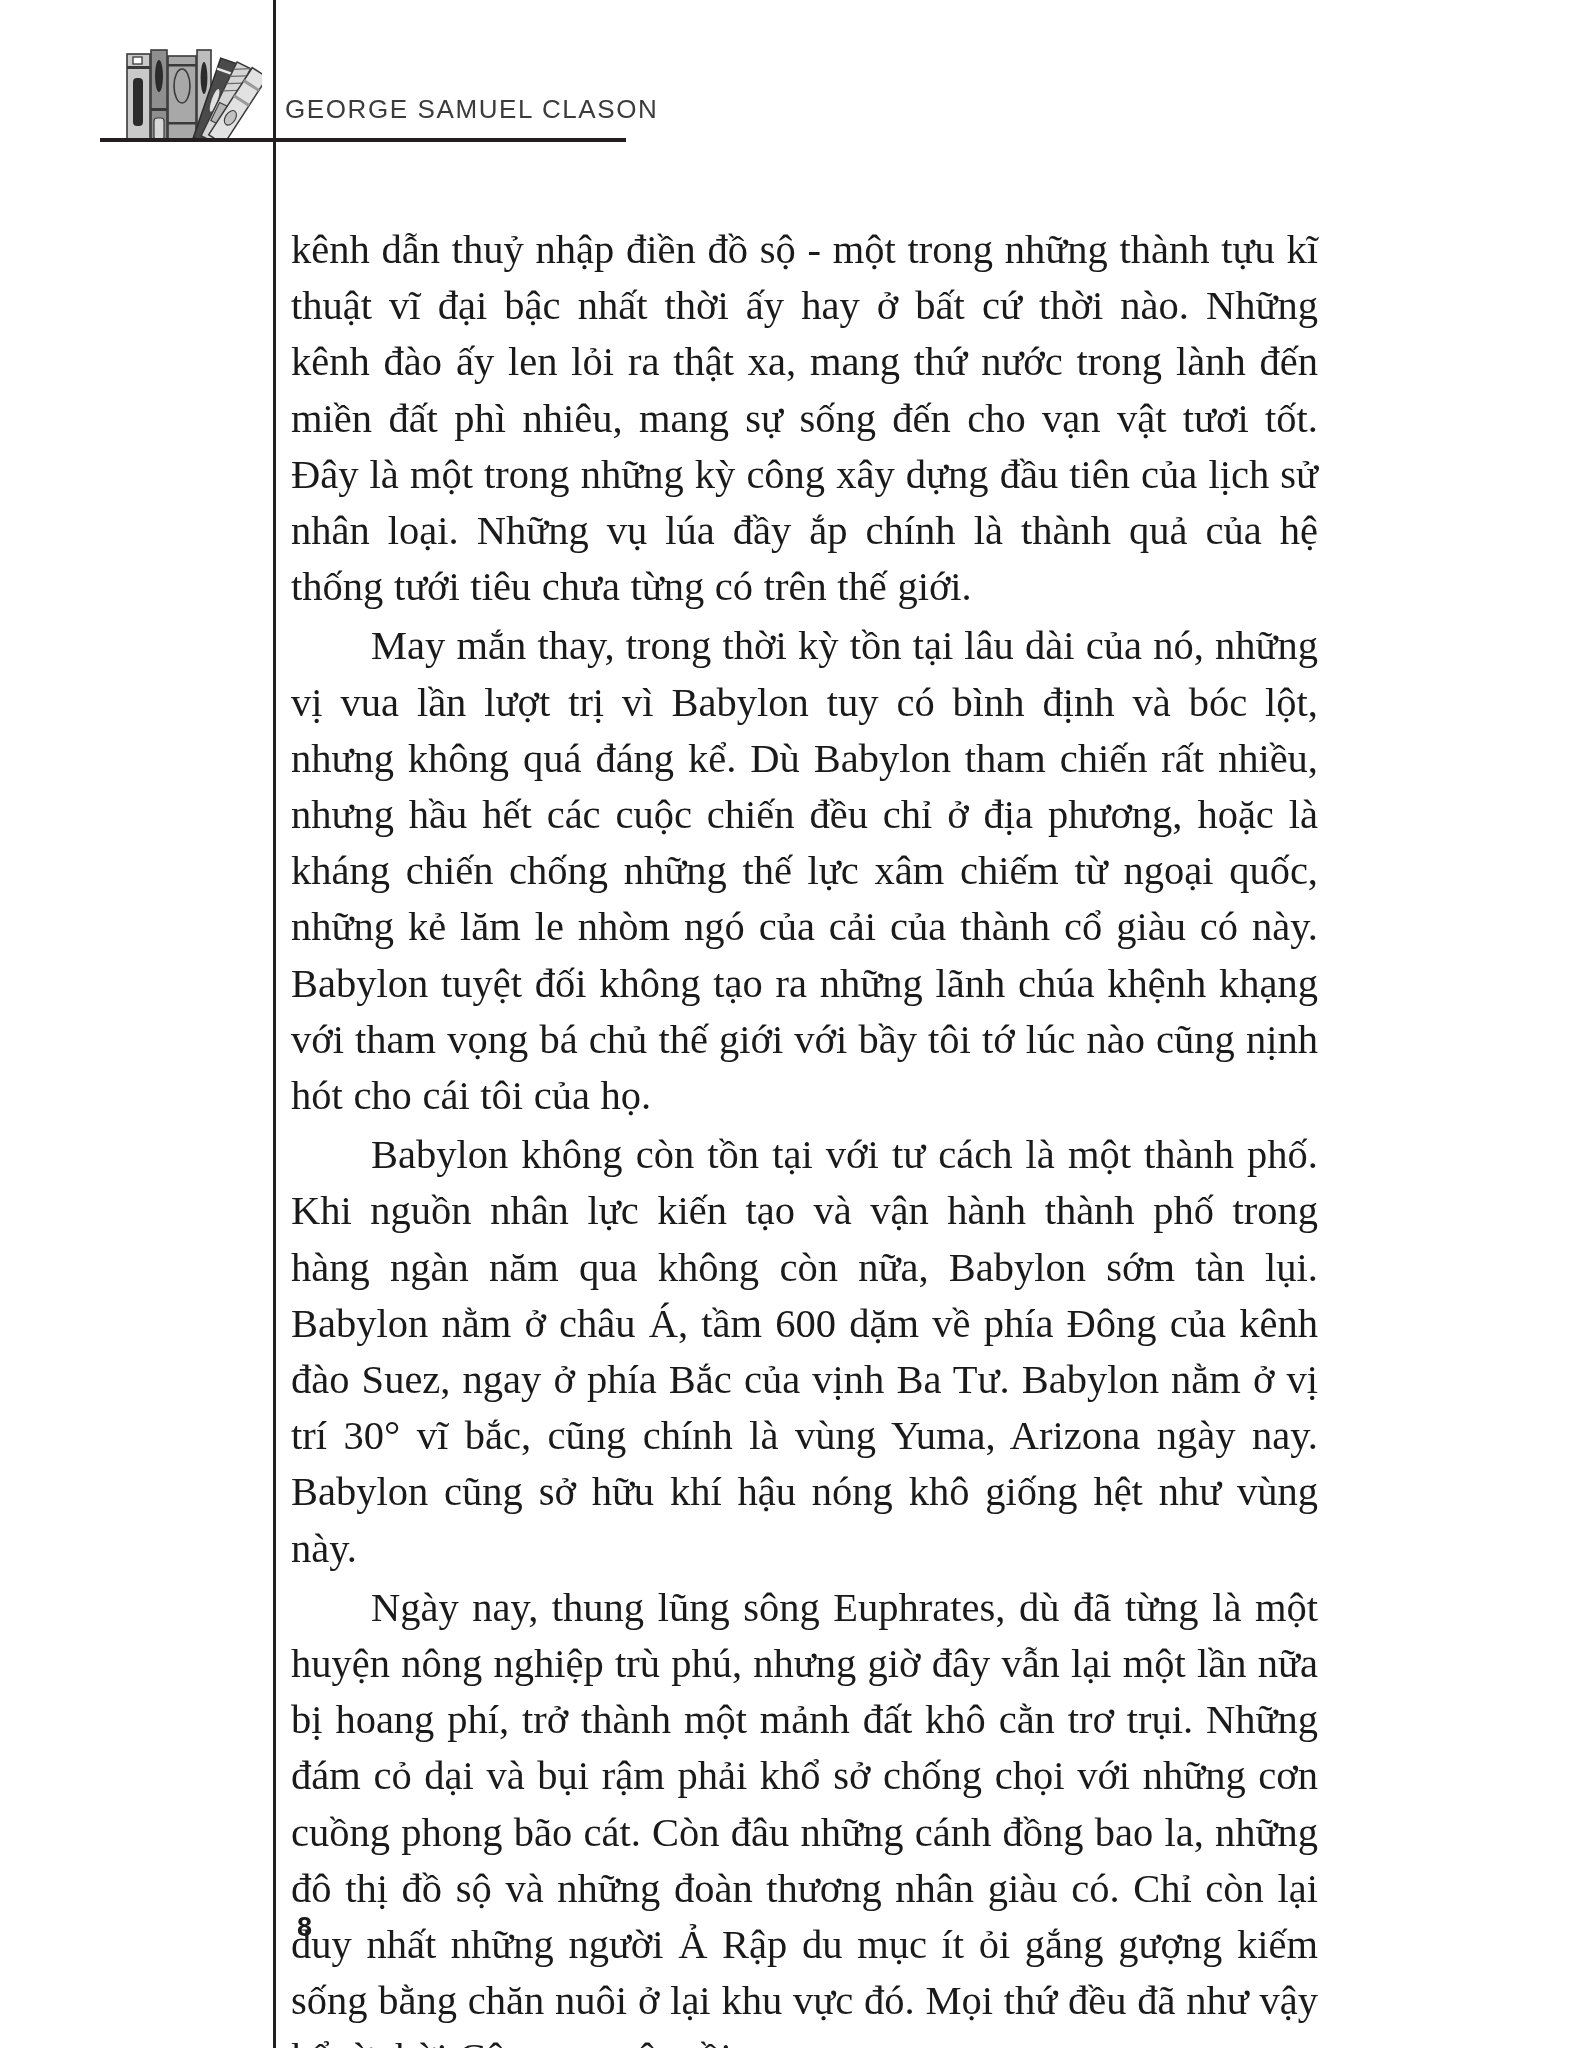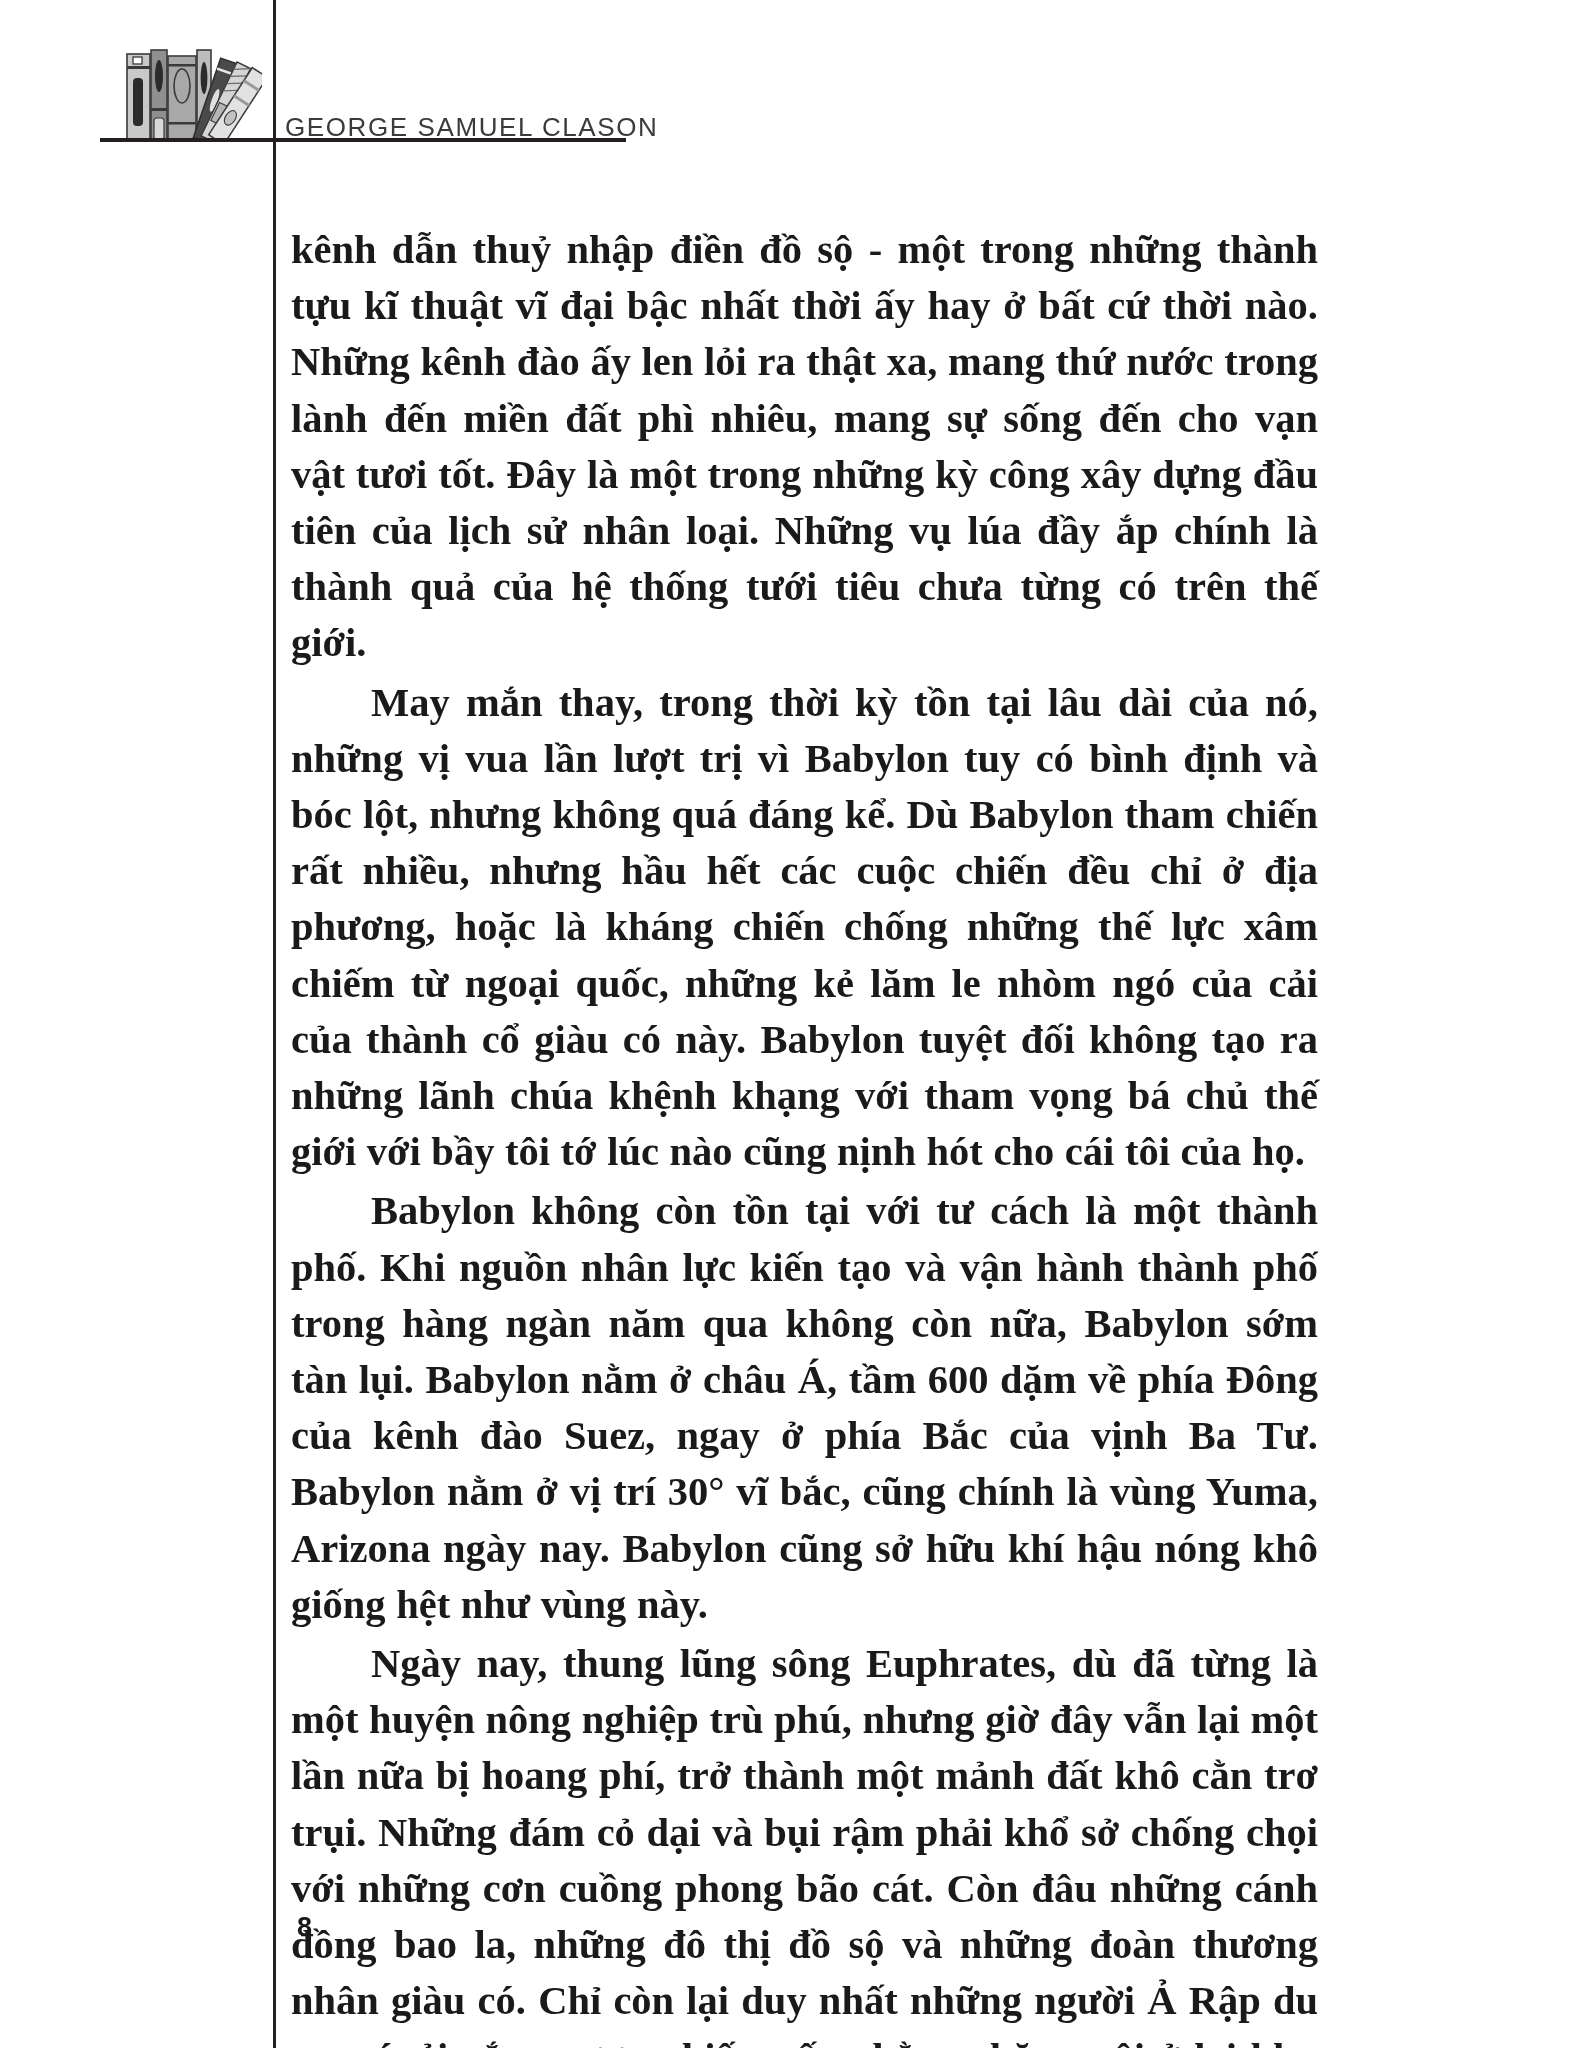--- a/index.html
+++ b/index.html
@@ -45,21 +45,21 @@
   .books-art {
     position: absolute;
     left: 22px;
     top: 10px;
     width: 140px;
     height: 104px;
   }
   .author-name {
     position: absolute;
     left: 185px;
-    top: 84px;
+    top: 66px;
     font-family: "Liberation Sans", "DejaVu Sans", sans-serif;
     font-size: 26px;
     letter-spacing: 1.6px;
     color: #3b3b3b;
     font-weight: 400;
     white-space: nowrap;
   }
 
   
   .content {
@@ -69,21 +69,21 @@
     width: 1027px;
   }
   .para {
     margin: 0 0 3px 0;
     font-size: 40.5px;
     line-height: 56.2px;
     color: #1a1a1a;
     text-align: justify;
     text-justify: inter-word;
     text-indent: 80px;
-    font-weight: 700;
+    font-weight: 400;
     word-spacing: 0.5px;
   }
   .para.first { text-indent: 0; }
   .para:last-of-type { margin-bottom: 0; }
 
   
   .page-number {
     position: absolute;
     left: 297px;
     top: 1912px;

